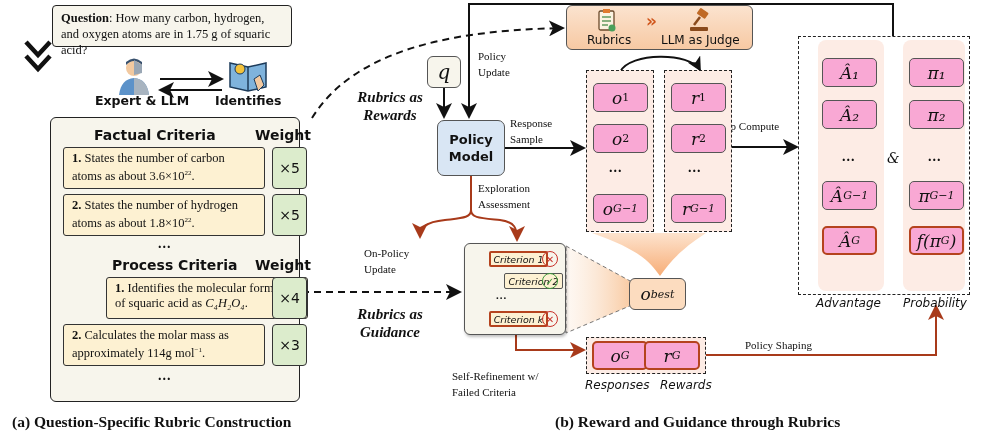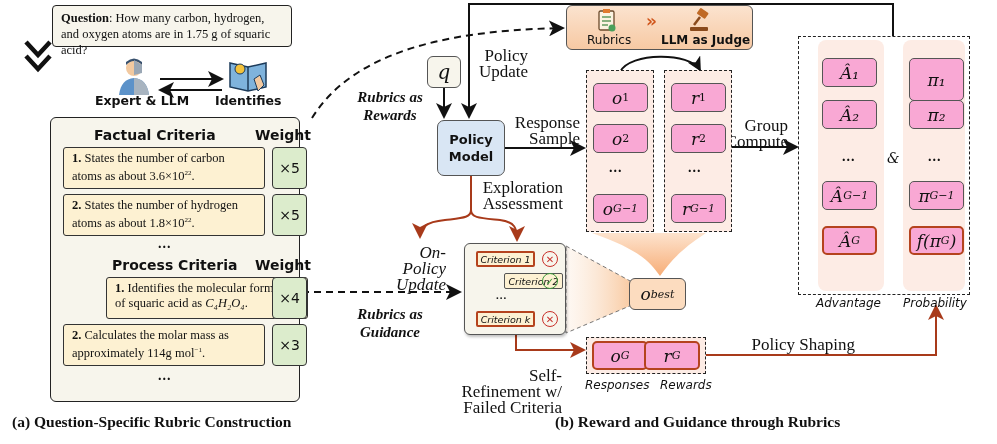--- a/index.html
+++ b/index.html
@@ -22,27 +22,27 @@
   
   .qbox { left:427px; top:56px; width:34px; height:32px; background:#f7f5ec; border:1.5px solid #555; border-radius:6px; box-sizing:border-box; display:flex; align-items:center; justify-content:center; font-size:20px; }
   .policy { left:437px; top:120px; width:68px; height:56px; background:#d9e6f4; border:1.5px solid #555; border-radius:7px; box-sizing:border-box; display:flex; align-items:center; justify-content:center; text-align:center; font-family:"DejaVu Sans", sans-serif; font-weight:bold; font-size:13px; line-height:17px; }
   .judge { left:566px; top:5px; width:187px; height:45px; background:linear-gradient(#fbe3cf,#f7c9a3); border:1.5px solid #555; border-radius:6px; box-sizing:border-box; }
   .judge-label { font-family:"DejaVu Sans", sans-serif; font-size:12px; }
 
   .group { border:1.5px dashed #222; background:#fdece5; box-sizing:border-box; }
   .cell { background:#f9a8d4; border:1.5px solid #555; border-radius:5px; box-sizing:border-box; display:flex; align-items:center; justify-content:center; font-size:17px; }
   .cell.red { border-color:#b5431e; border-width:2px; }
   .ital-lbl { font-family:"DejaVu Sans", sans-serif; font-style:italic; font-size:12px; }
-  .lbl { font-size:17px; line-height:16px; text-align:right; }
+  .lbl { font-size:11px; line-height:16px; text-align:left; }
   .bold-ital { font-weight:bold; font-style:italic; font-size:15px; line-height:18px; text-align:center; }
   .caption { font-weight:bold; font-size:15.5px; }
 
   .guide { left:464px; top:243px; width:102px; height:92px; background:#f7f5ec; border:1.5px solid #555; border-radius:6px; box-sizing:border-box; box-shadow:1px 2px 3px rgba(0,0,0,0.25); }
   .cr { background:#fdf1d2; border:1.5px solid #555; border-radius:2px; box-sizing:border-box; width:59px; height:16px; font-family:"DejaVu Sans", sans-serif; font-style:italic; font-size:9.5px; display:flex; align-items:center; justify-content:center; }
-  .cr.fail { border-color:#b5431e; border-width:2px; }
+  .cr.fail { border-color:#b5431e; border-width:2px;margin-left:13px; }
   .st { width:16px; height:16px; border-radius:50%; box-sizing:border-box; display:flex; align-items:center; justify-content:center; font-size:10px; font-weight:bold; font-family:"DejaVu Sans", sans-serif; }
   .st.fail { border:1.6px solid #c8302a; color:#c8302a; }
   .st.pass { border:1.6px solid #3d9a3d; color:#3d9a3d; }
   .obest { left:629px; top:278px; width:57px; height:32px; background:#fcdcbf; border:1.5px solid #555; border-radius:6px; box-sizing:border-box; display:flex; align-items:center; justify-content:center; font-size:17px; }
 </style>
 </head>
 <body>
 
 <svg class="abs" style="left:0;top:0;" width="997" height="444">
   <defs>
@@ -153,21 +153,21 @@
 <div class="abs bold-ital" style="left:345px;top:88px;width:90px;">Rubrics as Rewards</div>
 <div class="abs bold-ital" style="left:345px;top:305px;width:90px;">Rubrics as Guidance</div>
 
 <div class="abs lbl" style="left:478px;top:48px;width:50px;">Policy Update</div>
 <div class="abs qbox math">q</div>
 <div class="abs policy">
     <span style="width:50px;">Policy Model</span>
   </div>
 <div class="abs lbl" style="left:510px;top:115px;width:70px;">Response Sample</div>
 <div class="abs lbl" style="left:478px;top:180px;width:85px;">Exploration Assessment</div>
-<div class="abs lbl" style="left:382px;top:245px;width:64px;font-style:italic;">On-Policy Update</div>
+<div class="abs lbl" style="left:364px;top:245px;width:64px;">On-Policy Update</div>
 <div class="abs lbl" style="left:452px;top:368px;width:110px;">Self-Refinement w/ Failed Criteria</div>
 <div class="abs lbl" style="left:708px;top:142px;width:80px;transform:translateY(-24px);">Group Compute</div>
 <div class="abs lbl" style="left:745px;top:337px;width:110px;">Policy Shaping</div>
 
 <div class="abs judge"></div>
 <div class="abs" style="left:597px;top:8px;width:20px;height:24px;">
   <svg width="20" height="24">
       <rect x="2" y="3" width="15" height="19" rx="1.5" fill="#fbf3e2" stroke="#6b4a2b" stroke-width="1.3"></rect>
       <rect x="6" y="1" width="7" height="4" fill="#e07a2e"></rect>
       <g stroke="#4a8c4a" stroke-width="1.3">
@@ -180,21 +180,21 @@
 </div>
 <div class="abs" style="left:646px;top:11px;color:#d0561c;font-size:17px;font-weight:bold;font-family:'DejaVu Sans',sans-serif;">»</div>
 <div class="abs" style="left:688px;top:7px;width:24px;height:26px;">
   <svg width="24" height="26">
       <rect x="10" y="3" width="10" height="7" rx="1" transform="rotate(35 15 6)" fill="#c06a26"></rect>
       <line x1="12" y1="10" x2="6" y2="18" stroke="#8a4a1c" stroke-width="2.5"></line>
       <rect x="2" y="20" width="18" height="4" rx="1" fill="#8a4a1c"></rect>
     </svg>
 </div>
 <div class="abs judge-label" style="left:587px;top:33px;">Rubrics</div>
-<div class="abs judge-label" style="left:661px;top:33px;font-weight:bold;">LLM as Judge</div>
+<div class="abs judge-label" style="left:661px;top:33px;">LLM as Judge</div>
 
 <div class="abs group" style="left:586px;top:70px;width:68px;height:162px;"></div>
 <div class="abs group" style="left:664px;top:70px;width:68px;height:162px;"></div>
 
 <div class="abs cell math" style="left:593px;top:83px;width:55px;height:29px;">o<sub style="font-style:normal;font-size:11px">1</sub></div>
 <div class="abs cell math" style="left:593px;top:124px;width:55px;height:29px;">o<sub style="font-style:normal;font-size:11px">2</sub></div>
 <div class="abs dots" style="left:609px;top:160px;">...</div>
 <div class="abs cell math" style="left:593px;top:194px;width:55px;height:29px;">o<sub style="font-size:11px">G−1</sub></div>
 
 <div class="abs cell math" style="left:671px;top:83px;width:55px;height:29px;">r<sub style="font-style:normal;font-size:11px">1</sub></div>
@@ -205,21 +205,21 @@
 <div class="abs" style="left:798px;top:36px;width:172px;height:259px;border:1.5px dashed #222;box-sizing:border-box;"></div>
 <div class="abs" style="left:818px;top:40px;width:66px;height:251px;background:#fdece5;border-radius:8px;"></div>
 <div class="abs" style="left:903px;top:40px;width:62px;height:251px;background:#fdece5;border-radius:8px;"></div>
 
 <div class="abs cell math" style="left:822px;top:58px;width:55px;height:29px;">Â₁</div>
 <div class="abs cell math" style="left:822px;top:100px;width:55px;height:29px;">Â₂</div>
 <div class="abs dots" style="left:842px;top:149px;">...</div>
 <div class="abs cell math" style="left:822px;top:181px;width:55px;height:29px;">Â<sub style="font-size:11px">G−1</sub></div>
 <div class="abs cell math red" style="left:822px;top:226px;width:55px;height:29px;">Â<sub style="font-size:11px">G</sub></div>
 
-<div class="abs cell math" style="left:909px;top:58px;width:55px;height:43px;">π₁</div>
+<div class="abs cell math" style="left:909px;top:58px;width:55px;height:29px;">π₁</div>
 <div class="abs cell math" style="left:909px;top:100px;width:55px;height:29px;">π₂</div>
 <div class="abs dots" style="left:928px;top:149px;">...</div>
 <div class="abs cell math" style="left:909px;top:181px;width:55px;height:29px;">π<sub style="font-size:11px">G−1</sub></div>
 <div class="abs cell math red" style="left:909px;top:226px;width:55px;height:29px;">f(π<sub style="font-size:11px">G</sub>)</div>
 
 <div class="abs math" style="left:887px;top:150px;font-size:14px;">&amp;</div>
 <div class="abs ital-lbl" style="left:816px;top:296px;">Advantage</div>
 <div class="abs ital-lbl" style="left:903px;top:296px;">Probability</div>
 
 <div class="abs guide"></div>

